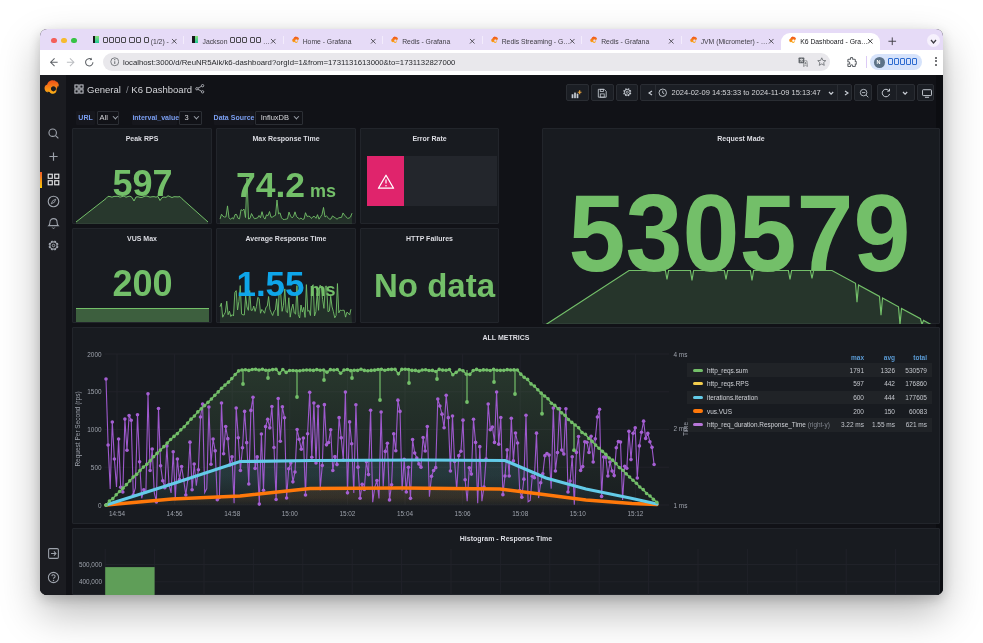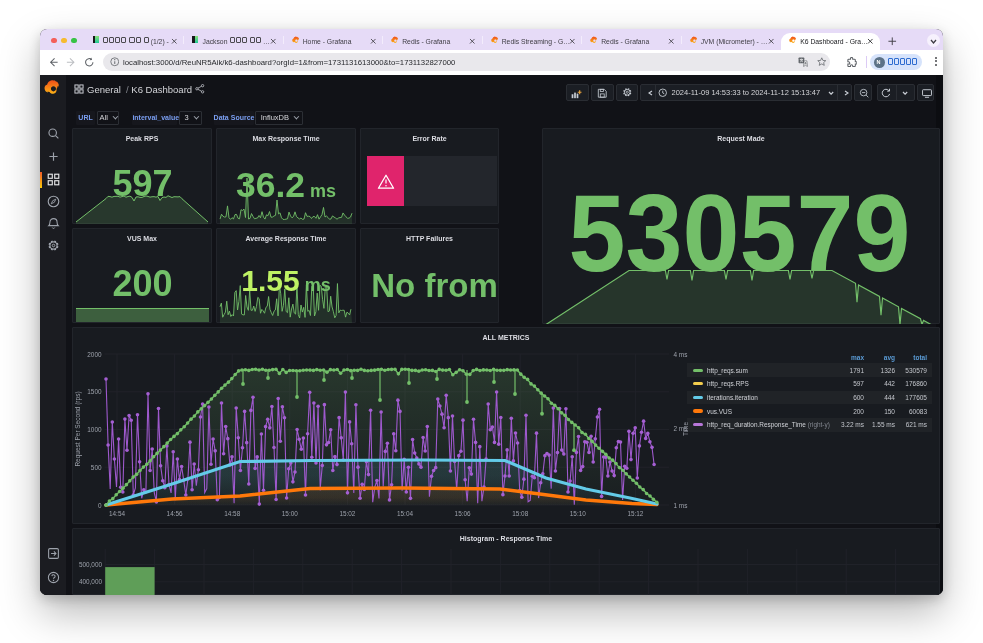--- a/index.html
+++ b/index.html
@@ -275,21 +275,21 @@
     </svg>
 <div class="abs" style="left:600px;top:55px;width:212px;height:16.5px;background:#1b1e24;border:1px solid #2a2d33;border-radius:2px;"></div>
 <svg class="abs" style="left:607.5px;top:60.7px" width="5" height="6" viewBox="0 0 5 6">
       <path d="M4 1 L1 3.0 L4 5" stroke="#c7ccd3" stroke-width="1.2" fill="none"></path>
     </svg>
 <div class="abs" style="left:614.5px;top:55.5px;width:0.5px;height:15.5px;background:#2a2d33;"></div>
 <svg class="abs" style="left:617.5px;top:59.3px" width="9.5" height="9.5" viewBox="0 0 16 16">
       <circle cx="8" cy="8" r="6.3" stroke="#c7ccd3" stroke-width="1.5" fill="none"></circle>
       <path d="M8 4.5 V8.4 L10.6 9.8" stroke="#c7ccd3" stroke-width="1.5" fill="none"></path>
     </svg>
-<div class="abs" style="left:631.5px;top:60.3px;font-size:7.5px;color:#d4d5d9;font-weight:400;white-space:nowrap;line-height:1;">2024-11-09 14:53:33 to 2024-11-12 15:13:47</div>
+<div class="abs" style="left:631.5px;top:60.3px;font-size:7.5px;color:#d4d5d9;font-weight:400;white-space:nowrap;line-height:1;">2024-02-09 14:53:33 to 2024-11-09 15:13:47</div>
 <svg class="abs" style="left:787.5px;top:62.3px" width="6.2" height="4.2" viewBox="0 0 6.2 4.2">
       <path d="M1 1 L3.1 3.2 L5.2 1" stroke="#c7ccd3" stroke-width="1.2" fill="none"></path>
     </svg>
 <div class="abs" style="left:797px;top:55px;width:0.5px;height:16.5px;background:#2a2d33;"></div>
 <svg class="abs" style="left:803.5px;top:60.7px" width="5" height="6" viewBox="0 0 5 6">
       <path d="M1 1 L4 3.0 L1 5" stroke="#c7ccd3" stroke-width="1.2" fill="none"></path>
     </svg>
 <div class="abs" style="left:813.5px;top:55px;width:18.5px;height:16.5px;background:#1b1e24;border:1px solid #2a2d33;border-radius:2px;">
       <svg class="abs" style="left:4px;top:3px" width="10.5" height="10.5" viewBox="0 0 16 16">
         <circle cx="7" cy="7" r="5" stroke="#c7ccd3" stroke-width="1.3" fill="none"></circle>
@@ -349,40 +349,40 @@
 <div class="abs" style="left:466px;top:506.3px;font-size:7px;color:#dcdde3;font-weight:700;white-space:nowrap;line-height:1;transform:translateX(-50%);">Histogram - Response Time</div>
 <svg class="abs" style="left:32px;top:99px" width="140" height="96" viewBox="0 0 140 96">
 <path d="M4,96 L4,94 L6,92.44 L8,90.88 L10,89.31 L12,87.75 L14,86.19 L16,84.62 L18,83.06 L20,81.5 L22,79.94 L24,78.38 L26,76.81 L28,75.25 L30,73.69 L32,72.12 L34,70.56 L36,68.36 L38,68.59 L40,69.18 L42,68.41 L44,68.34 L46,68.26 L48,69.14 L50,68.59 L52,68.05 L54,69.21 L56,68.5 L58,68.14 L60,69.4 L62,73 L64,69 L66,68.79 L68,69.38 L70,69.42 L72,68.49 L74,67.94 L76,68.43 L78,69.13 L80,68.78 L82,68.65 L84,69.14 L86,68.52 L88,72.5 L90,69.59 L92,69.02 L94,69.4 L96,67.78 L98,68.65 L100,69.53 L102,68.71 L104,68.81 L106,68.9 L108,68.62 L110,70.79 L112,72.57 L114,74.36 L116,76.14 L118,77.93 L120,79.71 L122,81.5 L124,83.29 L126,85.07 L128,86.86 L130,88.64 L132,90.43 L134,92.21 L136,94 L136,96 Z" fill="rgba(115,191,105,0.18)"></path>
 <path d="M4,94 L6,92.44 L8,90.88 L10,89.31 L12,87.75 L14,86.19 L16,84.62 L18,83.06 L20,81.5 L22,79.94 L24,78.38 L26,76.81 L28,75.25 L30,73.69 L32,72.12 L34,70.56 L36,68.36 L38,68.59 L40,69.18 L42,68.41 L44,68.34 L46,68.26 L48,69.14 L50,68.59 L52,68.05 L54,69.21 L56,68.5 L58,68.14 L60,69.4 L62,73 L64,69 L66,68.79 L68,69.38 L70,69.42 L72,68.49 L74,67.94 L76,68.43 L78,69.13 L80,68.78 L82,68.65 L84,69.14 L86,68.52 L88,72.5 L90,69.59 L92,69.02 L94,69.4 L96,67.78 L98,68.65 L100,69.53 L102,68.71 L104,68.81 L106,68.9 L108,68.62 L110,70.79 L112,72.57 L114,74.36 L116,76.14 L118,77.93 L120,79.71 L122,81.5 L124,83.29 L126,85.07 L128,86.86 L130,88.64 L132,90.43 L134,92.21 L136,94" stroke="#73bf69" stroke-width="1" fill="none"></path>
     </svg>
 <div class="abs" style="left:102.5px;top:136.5px;font-size:36px;color:#73bf69;font-weight:700;white-space:nowrap;line-height:1;transform:translateX(-50%);">597</div>
 <svg class="abs" style="left:176px;top:99px" width="140" height="96" viewBox="0 0 140 96">
 <path d="M4,96 L4,91.08 L5.5,86.21 L7,88.27 L8.5,89.08 L10,88.84 L11.5,77.89 L13,89.76 L14.5,91.4 L16,89.66 L17.5,90.94 L19,86.56 L20.5,86.41 L22,90.22 L23.5,90.82 L25,81.69 L26.5,82.47 L28,81.03 L29.5,89.56 L31,50 L32.5,91.03 L34,90.39 L35.5,85.55 L37,88.43 L38.5,90.77 L40,90.27 L41.5,89.99 L43,87.47 L44.5,89.75 L46,83.67 L47.5,89.16 L49,91.1 L50.5,86.8 L52,87.67 L53.5,83.54 L55,89.19 L56.5,89.05 L58,87.98 L59.5,87.3 L61,72 L62.5,85.94 L64,84.77 L65.5,89.8 L67,91.37 L68.5,91.47 L70,91.14 L71.5,90.79 L73,84.09 L74.5,87.96 L76,89.82 L77.5,88.51 L79,83.83 L80.5,88.58 L82,89.9 L83.5,90.95 L85,89.99 L86.5,91.37 L88,91.05 L89.5,84.7 L91,88.36 L92.5,88.22 L94,88.51 L95.5,90.53 L97,88.58 L98.5,88.49 L100,90.32 L101.5,86.66 L103,91.16 L104.5,88.84 L106,86.56 L107.5,79.41 L109,88.97 L110.5,88.03 L112,89.48 L113.5,91.28 L115,90.92 L116.5,87.91 L118,89.04 L119.5,89.98 L121,91.21 L122.5,89.99 L124,89.54 L125.5,89.38 L127,84.93 L128.5,87.06 L130,88.84 L131.5,90.23 L133,90.15 L134.5,89.07 L136,85.19 L136,96 Z" fill="rgba(115,191,105,0.13)"></path>
 <path d="M4,91.08 L5.5,86.21 L7,88.27 L8.5,89.08 L10,88.84 L11.5,77.89 L13,89.76 L14.5,91.4 L16,89.66 L17.5,90.94 L19,86.56 L20.5,86.41 L22,90.22 L23.5,90.82 L25,81.69 L26.5,82.47 L28,81.03 L29.5,89.56 L31,50 L32.5,91.03 L34,90.39 L35.5,85.55 L37,88.43 L38.5,90.77 L40,90.27 L41.5,89.99 L43,87.47 L44.5,89.75 L46,83.67 L47.5,89.16 L49,91.1 L50.5,86.8 L52,87.67 L53.5,83.54 L55,89.19 L56.5,89.05 L58,87.98 L59.5,87.3 L61,72 L62.5,85.94 L64,84.77 L65.5,89.8 L67,91.37 L68.5,91.47 L70,91.14 L71.5,90.79 L73,84.09 L74.5,87.96 L76,89.82 L77.5,88.51 L79,83.83 L80.5,88.58 L82,89.9 L83.5,90.95 L85,89.99 L86.5,91.37 L88,91.05 L89.5,84.7 L91,88.36 L92.5,88.22 L94,88.51 L95.5,90.53 L97,88.58 L98.5,88.49 L100,90.32 L101.5,86.66 L103,91.16 L104.5,88.84 L106,86.56 L107.5,79.41 L109,88.97 L110.5,88.03 L112,89.48 L113.5,91.28 L115,90.92 L116.5,87.91 L118,89.04 L119.5,89.98 L121,91.21 L122.5,89.99 L124,89.54 L125.5,89.38 L127,84.93 L128.5,87.06 L130,88.84 L131.5,90.23 L133,90.15 L134.5,89.07 L136,85.19" stroke="#73bf69" stroke-width="0.9" fill="none"></path>
     </svg>
-<div class="abs" style="left:176px;top:138.5px;width:140px;height:32px;text-align:center;white-space:nowrap;line-height:1;"><span style="font-size:35.5px;font-weight:700;color:#73bf69">36.2</span><span style="font-size:18px;font-weight:700;color:#73bf69"> ms</span></div>
+<div class="abs" style="left:176px;top:138.5px;width:140px;height:32px;text-align:center;white-space:nowrap;line-height:1;"><span style="font-size:35.5px;font-weight:700;color:#73bf69">74.2</span><span style="font-size:18px;font-weight:700;color:#73bf69"> ms</span></div>
 <div class="abs" style="left:327px;top:127px;width:37px;height:50px;background:#e0246c;"></div>
 <svg class="abs" style="left:336.5px;top:144.5px" width="18" height="15.5" viewBox="0 0 20 18">
       <path d="M10 1.5 L18.8 16.5 H1.2 Z" stroke="#fff" stroke-width="1.5" fill="none" stroke-linejoin="round"></path>
       <path d="M10 6.5 V11" stroke="#fff" stroke-width="1.4"></path>
       <circle cx="10" cy="13.6" r="0.9" fill="#fff"></circle>
     </svg>
 <div class="abs" style="left:364px;top:127px;width:93px;height:50px;background:#23262c;"></div>
 <svg class="abs" style="left:502px;top:99px" width="398" height="196" viewBox="0 0 398 196">
 <path d="M4,196.5 L87,142.5 L123.4,142.5 L125,151.5 L126.6,142.5 L148.4,142.5 L150,152.5 L151.6,142.5 L182.4,142.5 L184,151.5 L185.6,142.5 L208.4,142.5 L210,152.5 L211.6,142.5 L246.4,142.5 L248,151.5 L249.6,142.5 L268.4,142.5 L270,150.5 L271.6,142.5 L290,142.5 L313.5,155.32 L315,174.14 L316.5,156.95 L337.5,168.41 L339,187.23 L340.5,170.05 L356.5,178.77 L358,196.5 L359.5,180.41 L378.5,190.77 L380,196.5 L381.5,192.41 L389,196.5 Z" fill="rgba(115,191,105,0.16)" stroke="#73bf69" stroke-width="1.2"></path>
     </svg>
 <div class="abs" style="left:699.5px;top:150.5px;font-size:102.5px;color:#73bf69;font-weight:700;white-space:nowrap;line-height:1;transform:translateX(-50%) scaleY(1.06);transform-origin:top center;">530579</div>
 <div class="abs" style="left:36px;top:278.5px;width:133px;height:14px;background:rgba(115,191,105,0.42);border-top:1.6px solid #73bf69;"></div>
 <div class="abs" style="left:102.5px;top:236.8px;font-size:36px;color:#73bf69;font-weight:700;white-space:nowrap;line-height:1;transform:translateX(-50%);">200</div>
 <svg class="abs" style="left:176px;top:199px" width="140" height="95" viewBox="0 0 140 95">
 <path d="M4,95 L4,78.8 L5.35,75.12 L6.7,89.22 L8.05,86.61 L9.4,84.17 L10.75,73.17 L12.1,86.78 L13.45,83.11 L14.8,88.48 L16.15,86.62 L17.5,88 L18.85,64.47 L20.2,62.64 L21.55,82.01 L22.9,73.34 L24.25,57.57 L25.6,86.11 L26.95,86.79 L28.3,86.97 L29.65,67.49 L31,78.99 L32.35,82.34 L33.7,62.55 L35.05,82.3 L36.4,82.25 L37.75,78.04 L39.1,83.37 L40.45,78.47 L41.8,69.32 L43.15,70.64 L44.5,85.24 L45.85,81.41 L47.2,82.88 L48.55,85.24 L49.9,79.39 L51.25,78.25 L52.6,68.53 L53.95,81.37 L55.3,84.63 L56.65,87.47 L58,83.2 L59.35,82.01 L60.7,70.75 L62.05,87.88 L63.4,57.03 L64.75,65.72 L66.1,83.33 L67.45,77.27 L68.8,60.88 L70.15,83.46 L71.5,84.69 L72.85,69.72 L74.2,89.14 L75.55,81 L76.9,76.11 L78.25,84.93 L79.6,86.09 L80.95,57.62 L82.3,86.61 L83.65,89.97 L85,76.99 L86.35,84.07 L87.7,79.3 L89.05,89.4 L90.4,56.63 L91.75,83.32 L93.1,82.37 L94.45,87.53 L95.8,58.47 L97.15,56.72 L98.5,88 L99.85,83.76 L101.2,65.09 L102.55,82.3 L103.9,57.3 L105.25,58.22 L106.6,71.58 L107.95,80.35 L109.3,58.36 L110.65,58.22 L112,83.7 L113.35,83.02 L114.7,68.22 L116.05,78.94 L117.4,83.64 L118.75,89.81 L120.1,87.37 L121.45,55.56 L122.8,84.87 L124.15,82.15 L125.5,82.49 L126.85,82.24 L128.2,82.3 L129.55,89.13 L130.9,84.17 L132.25,85.15 L133.6,86.92 L134.95,81.2 L136,95 Z" fill="rgba(115,191,105,0.13)"></path>
 <path d="M4,78.8 L5.35,75.12 L6.7,89.22 L8.05,86.61 L9.4,84.17 L10.75,73.17 L12.1,86.78 L13.45,83.11 L14.8,88.48 L16.15,86.62 L17.5,88 L18.85,64.47 L20.2,62.64 L21.55,82.01 L22.9,73.34 L24.25,57.57 L25.6,86.11 L26.95,86.79 L28.3,86.97 L29.65,67.49 L31,78.99 L32.35,82.34 L33.7,62.55 L35.05,82.3 L36.4,82.25 L37.75,78.04 L39.1,83.37 L40.45,78.47 L41.8,69.32 L43.15,70.64 L44.5,85.24 L45.85,81.41 L47.2,82.88 L48.55,85.24 L49.9,79.39 L51.25,78.25 L52.6,68.53 L53.95,81.37 L55.3,84.63 L56.65,87.47 L58,83.2 L59.35,82.01 L60.7,70.75 L62.05,87.88 L63.4,57.03 L64.75,65.72 L66.1,83.33 L67.45,77.27 L68.8,60.88 L70.15,83.46 L71.5,84.69 L72.85,69.72 L74.2,89.14 L75.55,81 L76.9,76.11 L78.25,84.93 L79.6,86.09 L80.95,57.62 L82.3,86.61 L83.65,89.97 L85,76.99 L86.35,84.07 L87.7,79.3 L89.05,89.4 L90.4,56.63 L91.75,83.32 L93.1,82.37 L94.45,87.53 L95.8,58.47 L97.15,56.72 L98.5,88 L99.85,83.76 L101.2,65.09 L102.55,82.3 L103.9,57.3 L105.25,58.22 L106.6,71.58 L107.95,80.35 L109.3,58.36 L110.65,58.22 L112,83.7 L113.35,83.02 L114.7,68.22 L116.05,78.94 L117.4,83.64 L118.75,89.81 L120.1,87.37 L121.45,55.56 L122.8,84.87 L124.15,82.15 L125.5,82.49 L126.85,82.24 L128.2,82.3 L129.55,89.13 L130.9,84.17 L132.25,85.15 L133.6,86.92 L134.95,81.2" stroke="#73bf69" stroke-width="0.9" fill="none"></path>
     </svg>
-<div class="abs" style="left:176px;top:236.8px;width:140px;height:32px;text-align:center;white-space:nowrap;line-height:1;"><span style="font-size:30px;font-weight:700;color:#bef264">1.55</span><span style="font-size:18px;font-weight:700;color:#73bf69"> ms</span></div>
-<div class="abs" style="left:394.5px;top:240.3px;font-size:33px;color:#73bf69;font-weight:700;white-space:nowrap;line-height:1;transform:translateX(-50%);">No from</div>
+<div class="abs" style="left:176px;top:236.8px;width:140px;height:32px;text-align:center;white-space:nowrap;line-height:1;"><span style="font-size:35px;font-weight:700;color:#0ea5e9">1.55</span><span style="font-size:18px;font-weight:700;color:#73bf69"> ms</span></div>
+<div class="abs" style="left:394.5px;top:240.3px;font-size:33px;color:#73bf69;font-weight:700;white-space:nowrap;line-height:1;transform:translateX(-50%);">No data</div>
 <svg class="abs" style="left:32px;top:298px" width="868" height="197" viewBox="0 0 868 197">
       <defs>
         <linearGradient id="gfill" x1="0" y1="0" x2="0" y2="1">
           <stop offset="0" stop-color="#73bf69" stop-opacity="0.17"></stop>
           <stop offset="1" stop-color="#73bf69" stop-opacity="0.02"></stop>
         </linearGradient>
 <linearGradient id="cfill" x1="0" y1="0" x2="0" y2="1">
           <stop offset="0.35" stop-color="#63cbe8" stop-opacity="0.12"></stop>
           <stop offset="1" stop-color="#63cbe8" stop-opacity="0.02"></stop>
         </linearGradient>

